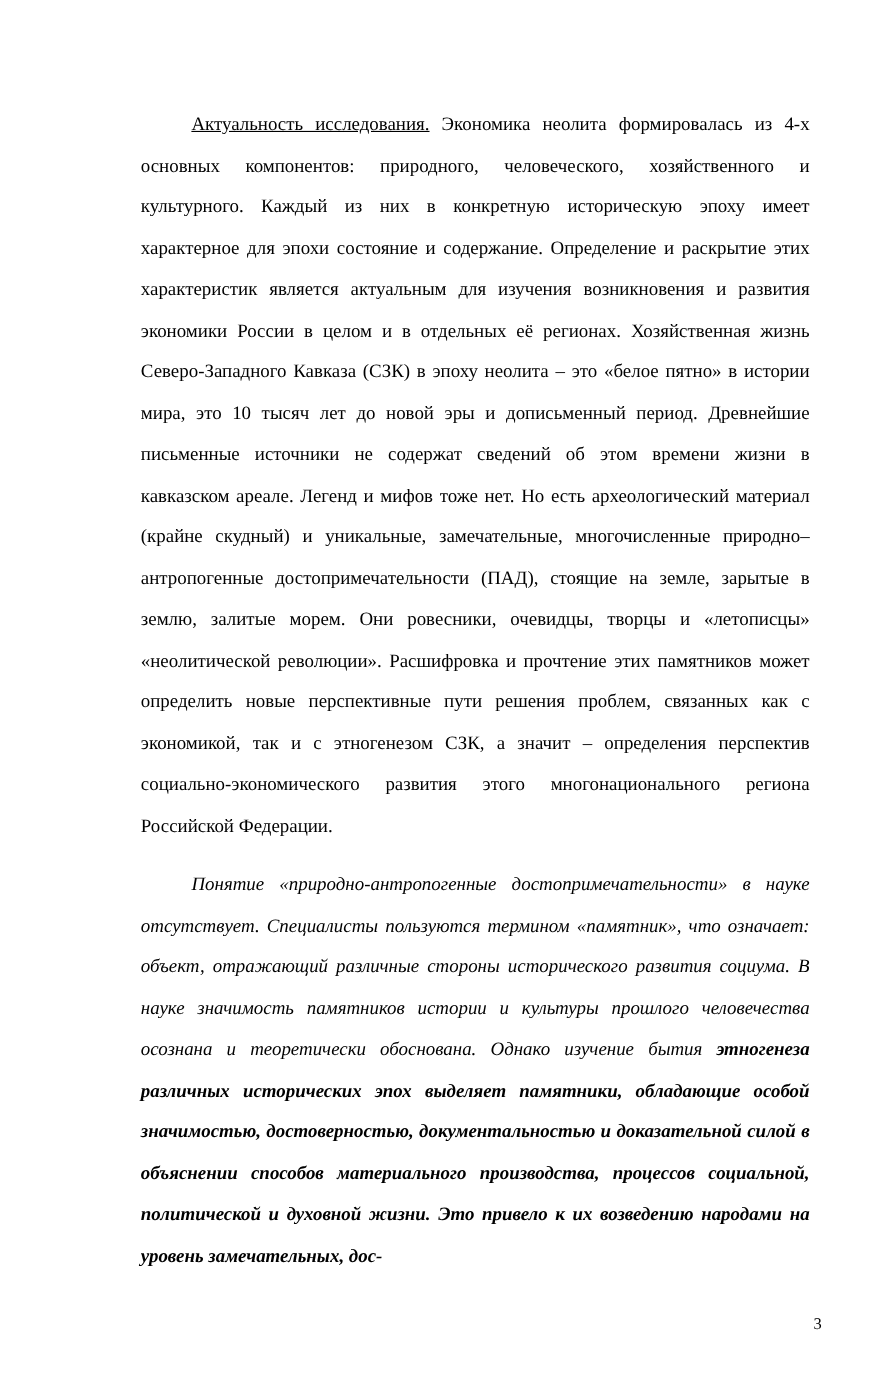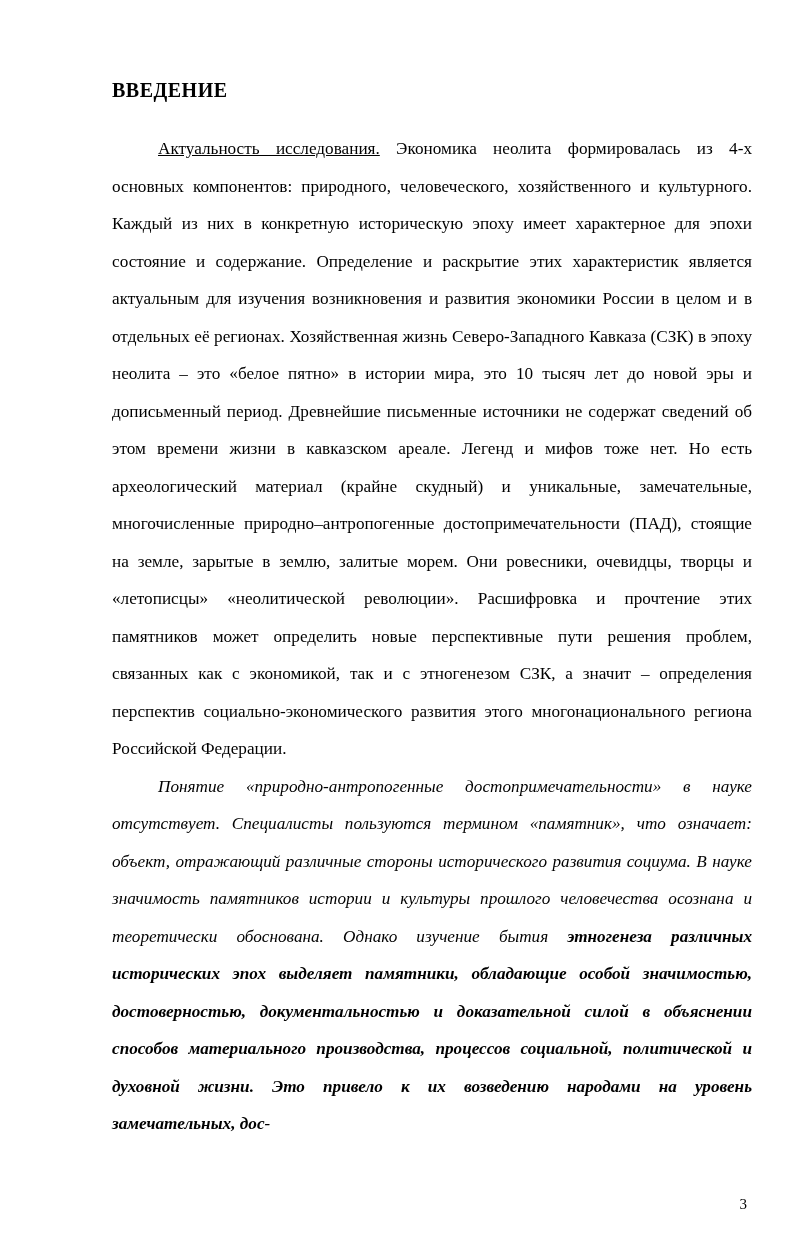--- a/index.html
+++ b/index.html
@@ -23,21 +23,21 @@
     width: 640px;
   }
   .doc-title {
     font-size: 20px;
     font-weight: bold;
     letter-spacing: 0.5px;
     margin: 0 0 28px 0;
     line-height: 1.2;
   }
   p.para {
-    margin: 0;
+    margin: 16px;
     font-size: 17.2px;
     line-height: 37.5px;
     text-align: justify;
     text-indent: 46px;
     text-justify: inter-word;
     hyphens: manual;
   }
   p.para + p.para {
     margin-top: 0;
     font-style: italic;
@@ -55,21 +55,20 @@
     font-size: 15px;
     font-family: "Liberation Serif", "DejaVu Serif", serif;
   }
 </style>
 </head>
 <body>
 
 <div class="page">
   <div class="content">
 
-    <h1 class="doc-title">ВВЕДЕНИЕ</h1>
 
     <p class="para"><span class="underline-lead">Актуальность исследования.</span><span> Экономика неолита формировалась из 4-х основных компонентов: природного, человеческого, хозяйственного и культурного. Каждый из них в конкретную историческую эпоху имеет характерное для эпохи состояние и содержание. Определение и раскрытие этих характеристик является актуальным для изучения возникновения и развития экономики России в целом и в отдельных её регионах. Хозяйственная жизнь Северо-Западного Кавказа (СЗК) в эпоху неолита – это «белое пятно» в истории мира, это 10 тысяч лет до новой эры и дописьменный период. Древнейшие письменные источники не содержат сведений об этом времени жизни в кавказском ареале. Легенд и мифов тоже нет. Но есть археологический материал (крайне скудный) и уникальные, замечательные, многочисленные природно–антропогенные достопримечательности (ПАД), стоящие на земле, зарытые в землю, залитые морем. Они ровесники, очевидцы, творцы и «летописцы» «неолитической революции». Расшифровка и прочтение этих памятников может определить новые перспективные пути решения проблем, связанных как с экономикой, так  и с этногенезом СЗК, а значит – определения перспектив социально-экономического развития этого многонационального региона Российской Федерации.</span></p>
 
     <p class="para"><span>Понятие «природно-антропогенные достопримечательности» в науке отсутствует. Специалисты пользуются термином «памятник», что означает: объект, отражающий различные стороны исторического развития социума. В науке значимость памятников истории и культуры прошлого человечества осознана и теоретически обоснована. Однако изучение бытия </span><span class="bold-run">этногенеза различных исторических эпох выделяет памятники, обладающие особой значимостью, достоверностью, документальностью и доказательной силой в объяснении способов материального производства, процессов социальной, политической и духовной жизни. Это привело к их возведению народами на уровень замечательных, дос-</span></p>
 
   </div>
 
   <div class="page-number">3</div>
 </div>
 

